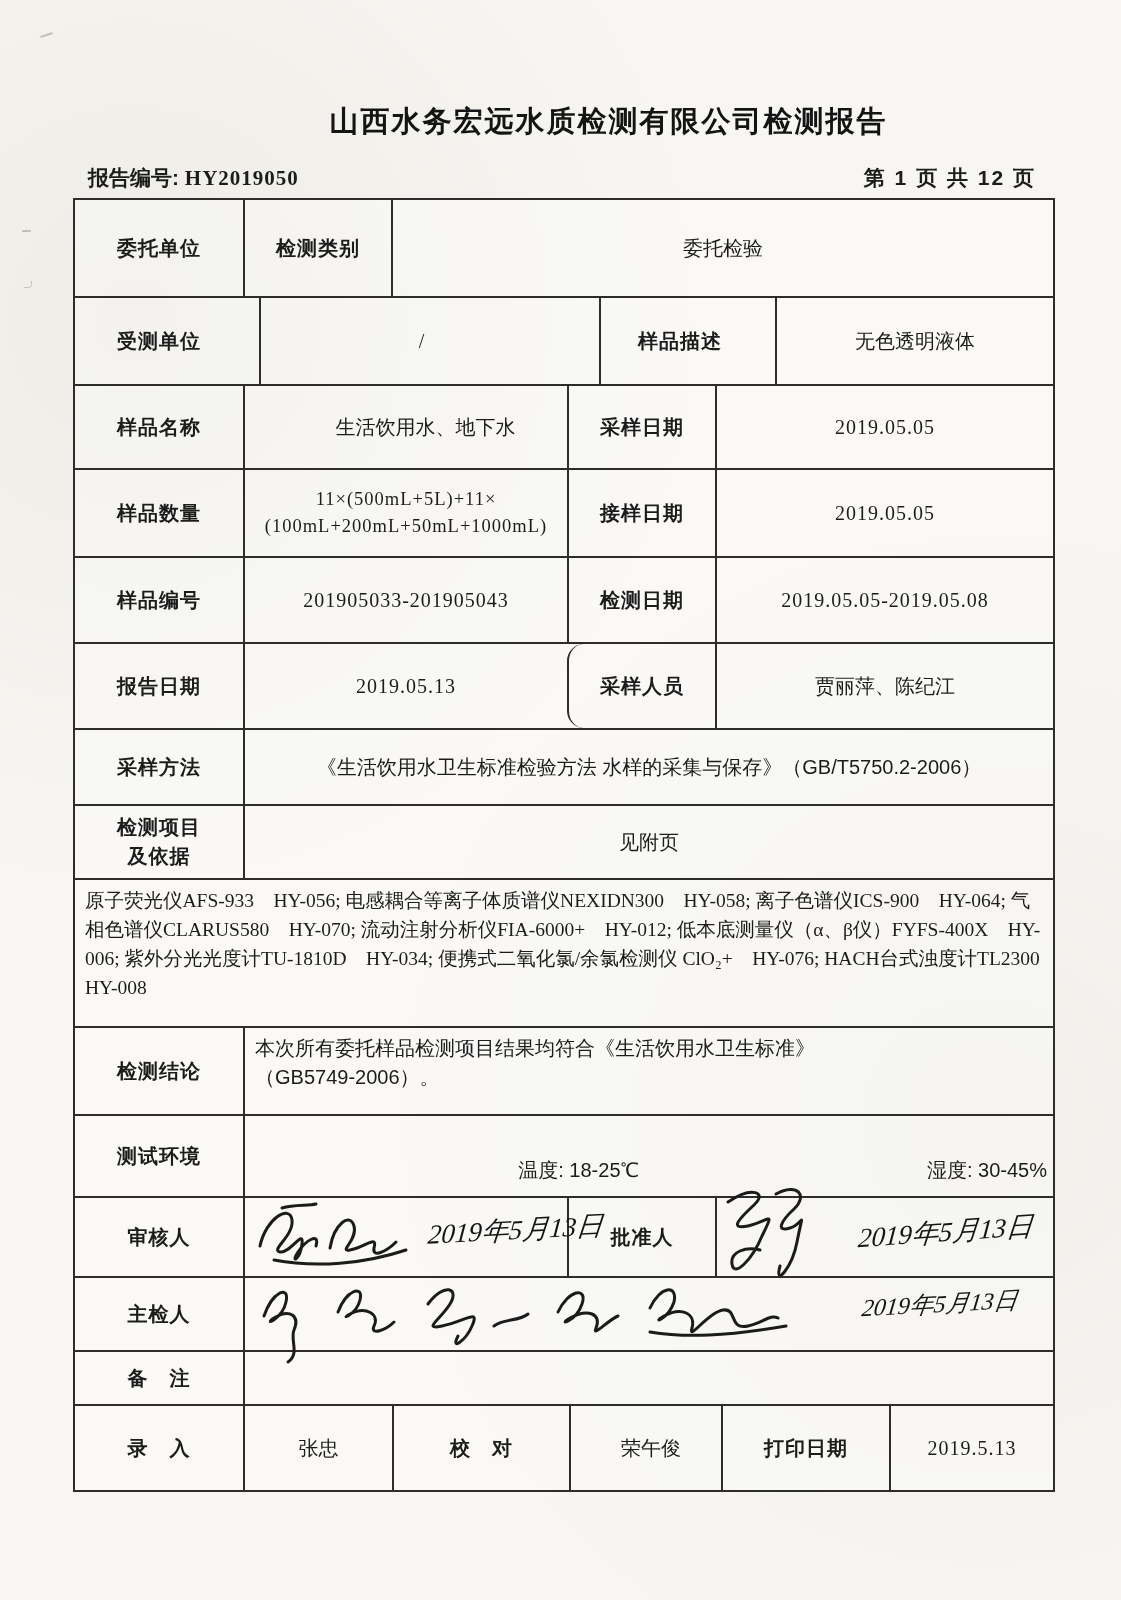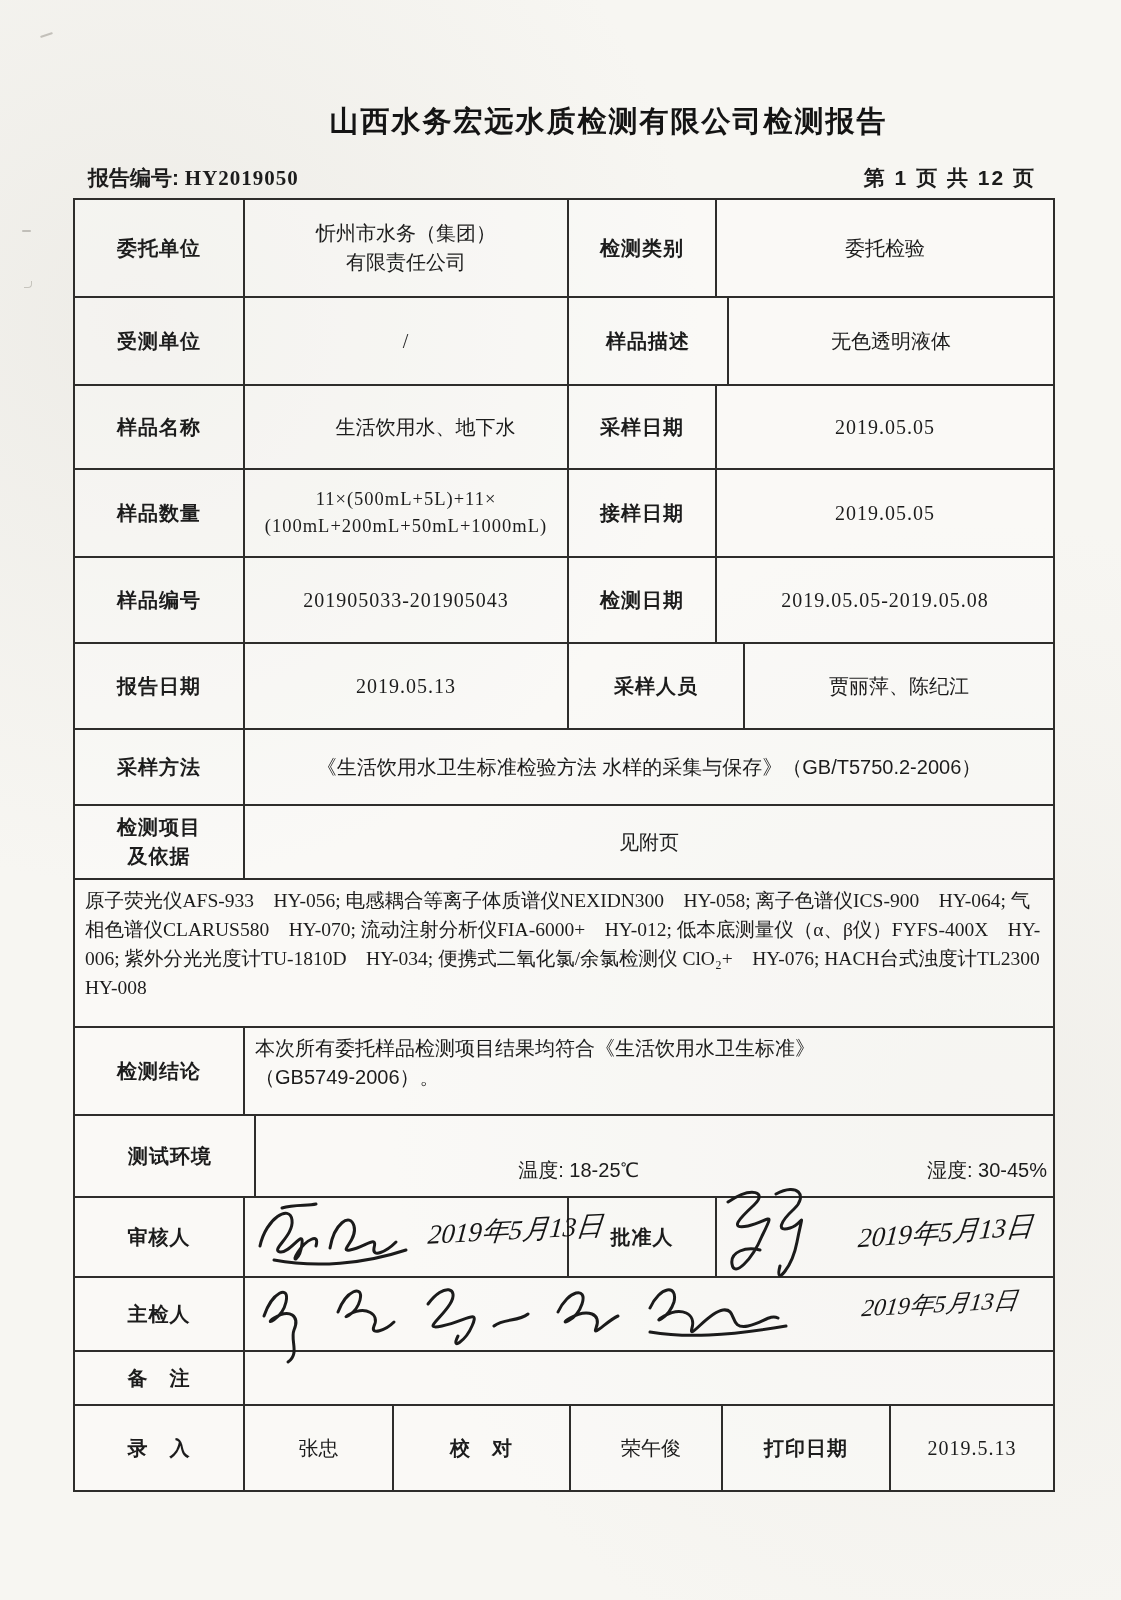--- a/index.html
+++ b/index.html
@@ -82,29 +82,25 @@
 
   <div class="meta-line">
     <div class="report-no"><span>报告编号: </span><span class="num">HY2019050</span></div>
     <div class="page-ind">第 1 页 共 12 页</div>
   </div>
 
   <div class="tbl">
 
     <div class="row" style="height:96px;">
       <div class="cell lab" style="width:168px;">委托单位</div>
-      <div class="cell" style="width:324px;">
-        <div class="line">忻州市水务（集团）</div>
-        <div class="line">有限责任公司</div>
-      </div>
       <div class="cell lab" style="width:148px;">检测类别</div>
       <div class="cell" style="flex:1;">委托检验</div>
     </div>
 
-    <div class="row" style="height:88px;">
+    <div class="row" style="height:88px;gap:16px;">
       <div class="cell lab" style="width:168px;">受测单位</div>
       <div class="cell num" style="width:324px;">/</div>
       <div class="cell lab" style="width:160px;">样品描述</div>
       <div class="cell" style="flex:1;">无色透明液体</div>
     </div>
 
     <div class="row" style="height:84px;">
       <div class="cell lab" style="width:168px;">样品名称</div>
       <div class="cell" style="width:324px;padding-left:45px;">生活饮用水、地下水</div>
       <div class="cell lab" style="width:148px;">采样日期</div>
@@ -124,21 +120,21 @@
     <div class="row" style="height:86px;">
       <div class="cell lab" style="width:168px;">样品编号</div>
       <div class="cell num" style="width:324px;">201905033-201905043</div>
       <div class="cell lab" style="width:148px;">检测日期</div>
       <div class="cell num" style="flex:1;">2019.05.05-2019.05.08</div>
     </div>
 
     <div class="row" style="height:86px;">
       <div class="cell lab" style="width:168px;">报告日期</div>
       <div class="cell num" style="width:324px;">2019.05.13</div>
-      <div class="cell lab" style="width:176px;">采样人员</div>
+      <div class="cell lab" style="width:148px;border-radius:17px;">采样人员</div>
       <div class="cell" style="flex:1;">贾丽萍、陈纪江</div>
     </div>
 
     <div class="row" style="height:76px;">
       <div class="cell lab" style="width:168px;">采样方法</div>
       <div class="cell" style="flex:1;font-size:20px;white-space:nowrap;">《生活饮用水卫生标准检验方法 水样的采集与保存》（GB/T5750.2-2006）</div>
     </div>
 
     <div class="row" style="height:74px;">
       <div class="cell lab" style="width:168px;">
@@ -153,21 +149,21 @@
     </div>
 
     <div class="row" style="height:88px;">
       <div class="cell lab" style="width:168px;">检测结论</div>
       <div class="cell concl left" style="flex:1;justify-content:flex-start;padding-top:6px;">
         <div class="line">本次所有委托样品检测项目结果均符合《生活饮用水卫生标准》</div>
         <div class="line">（GB5749-2006）。</div>
       </div>
     </div>
 
-    <div class="row" style="height:82px;padding-left:11px;">
+    <div class="row" style="height:82px;">
       <div class="cell lab" style="width:168px;">测试环境</div>
       <div class="cell left envrow" style="flex:1;justify-content:flex-end;padding-bottom:12px;flex-direction:row;align-items:flex-end;">
         <span style="margin-left:6px;">温度: 18-25℃</span>
         <span style="margin-left:288px;">湿度: 30-45%</span>
       </div>
     </div>
 
     <div class="row" style="height:80px;">
       <div class="cell lab" style="width:168px;">审核人</div>
       <div class="cell" style="width:324px;"></div>

